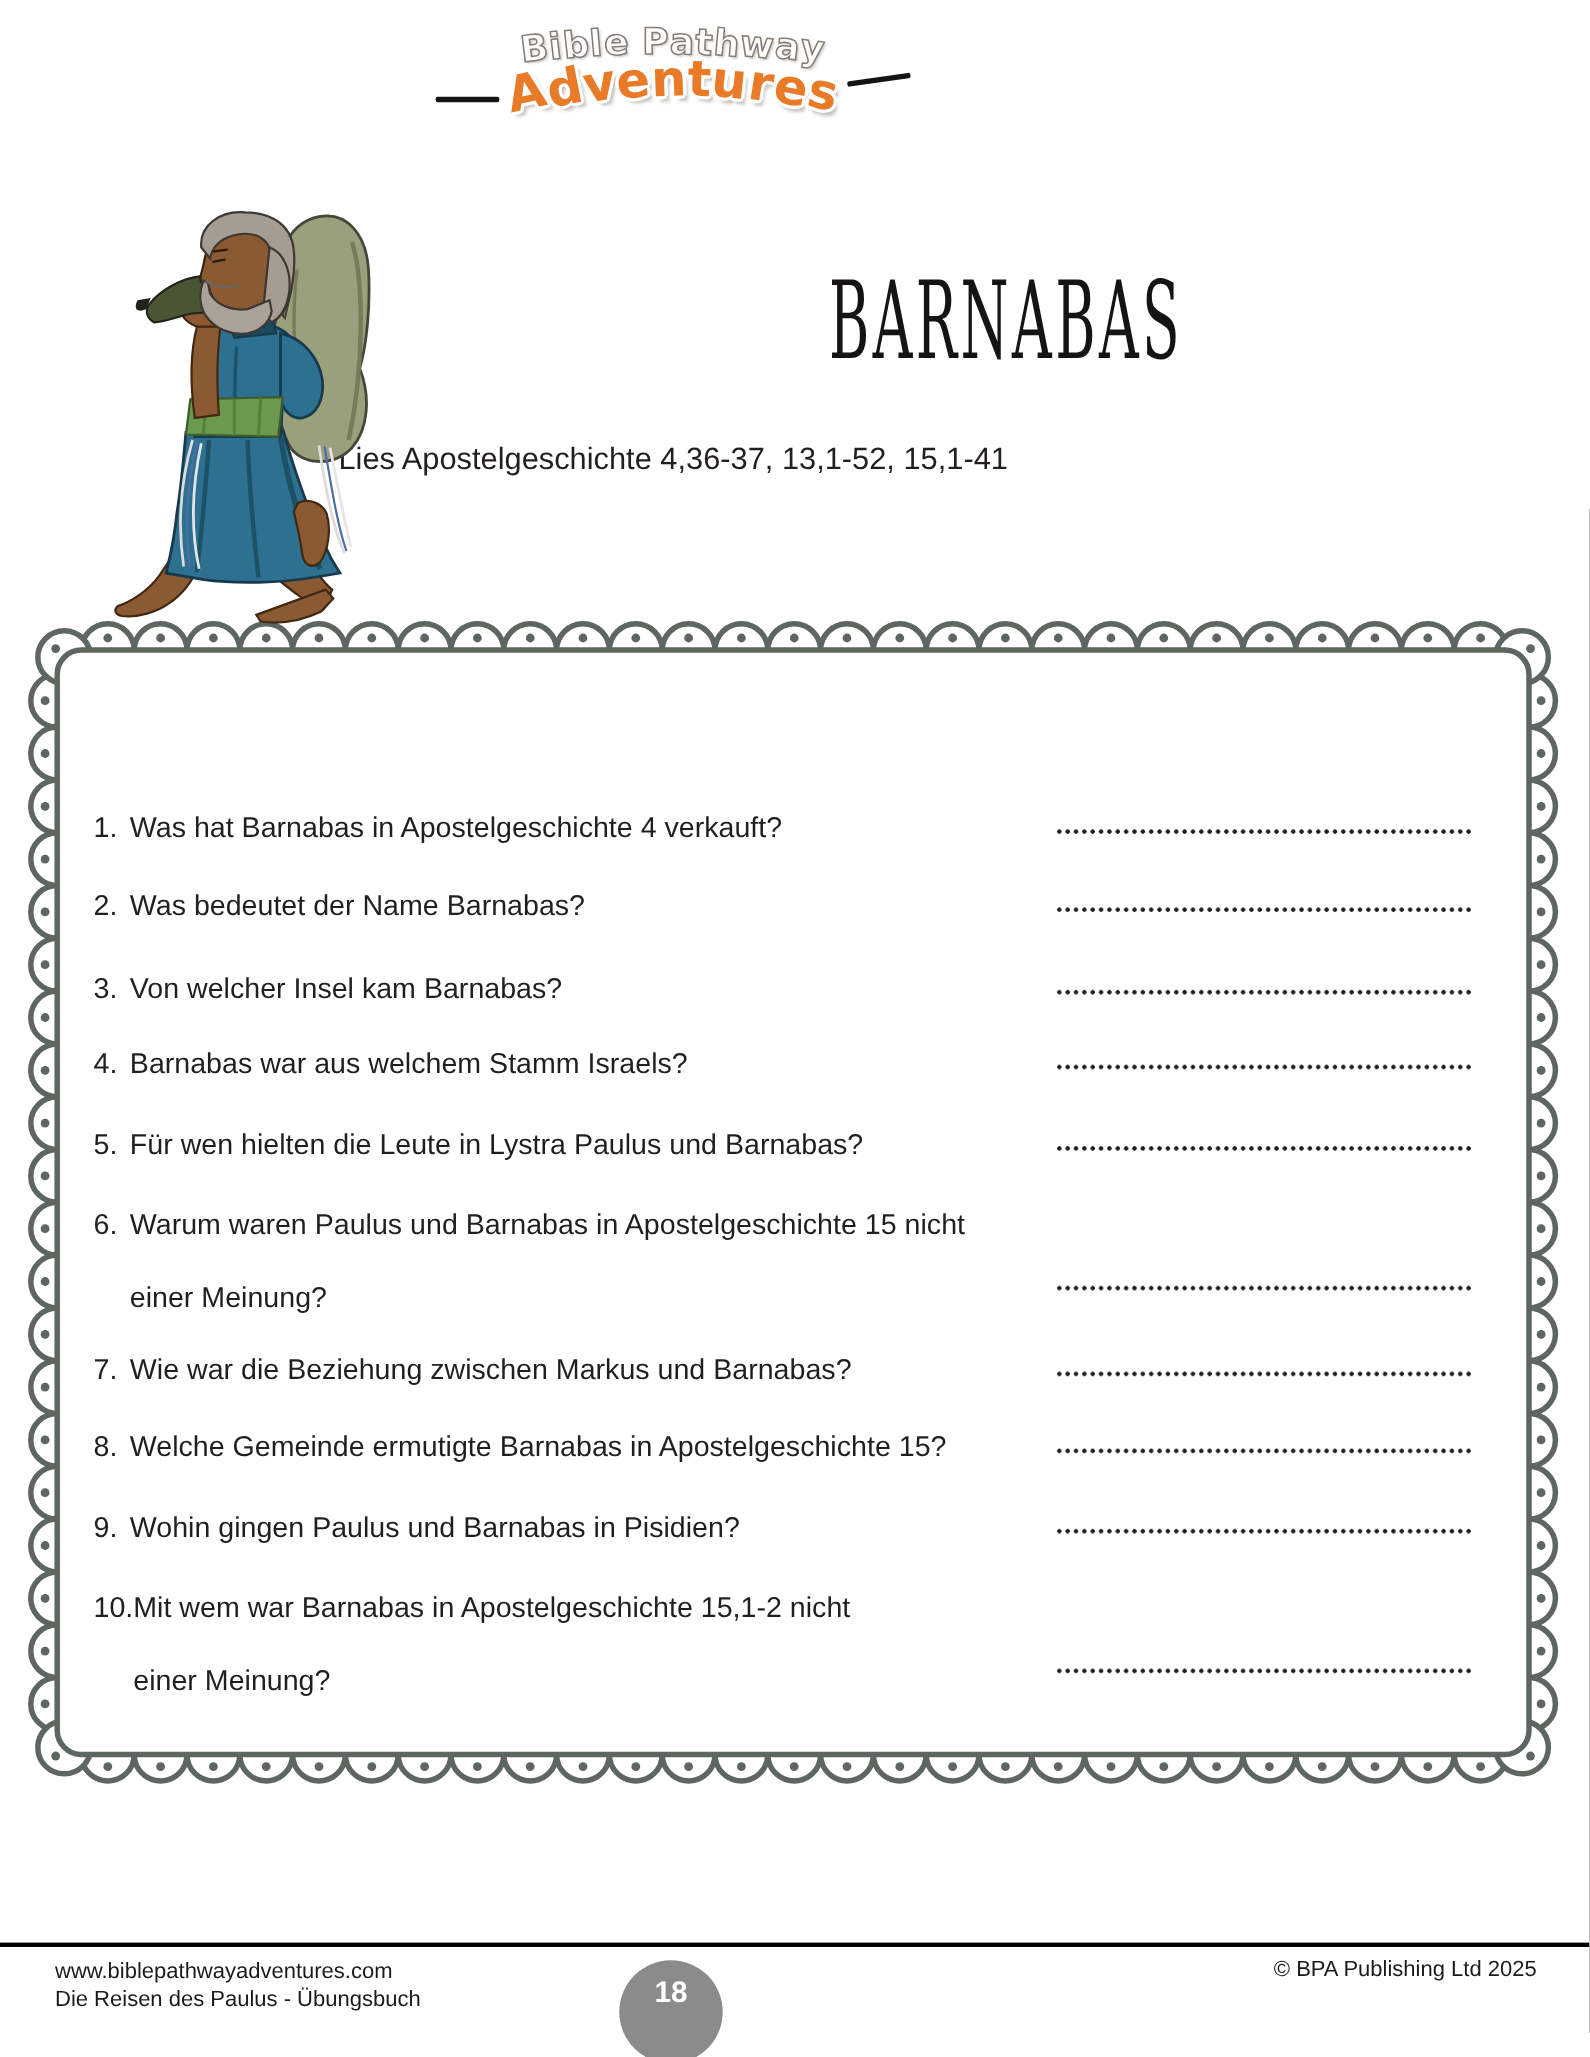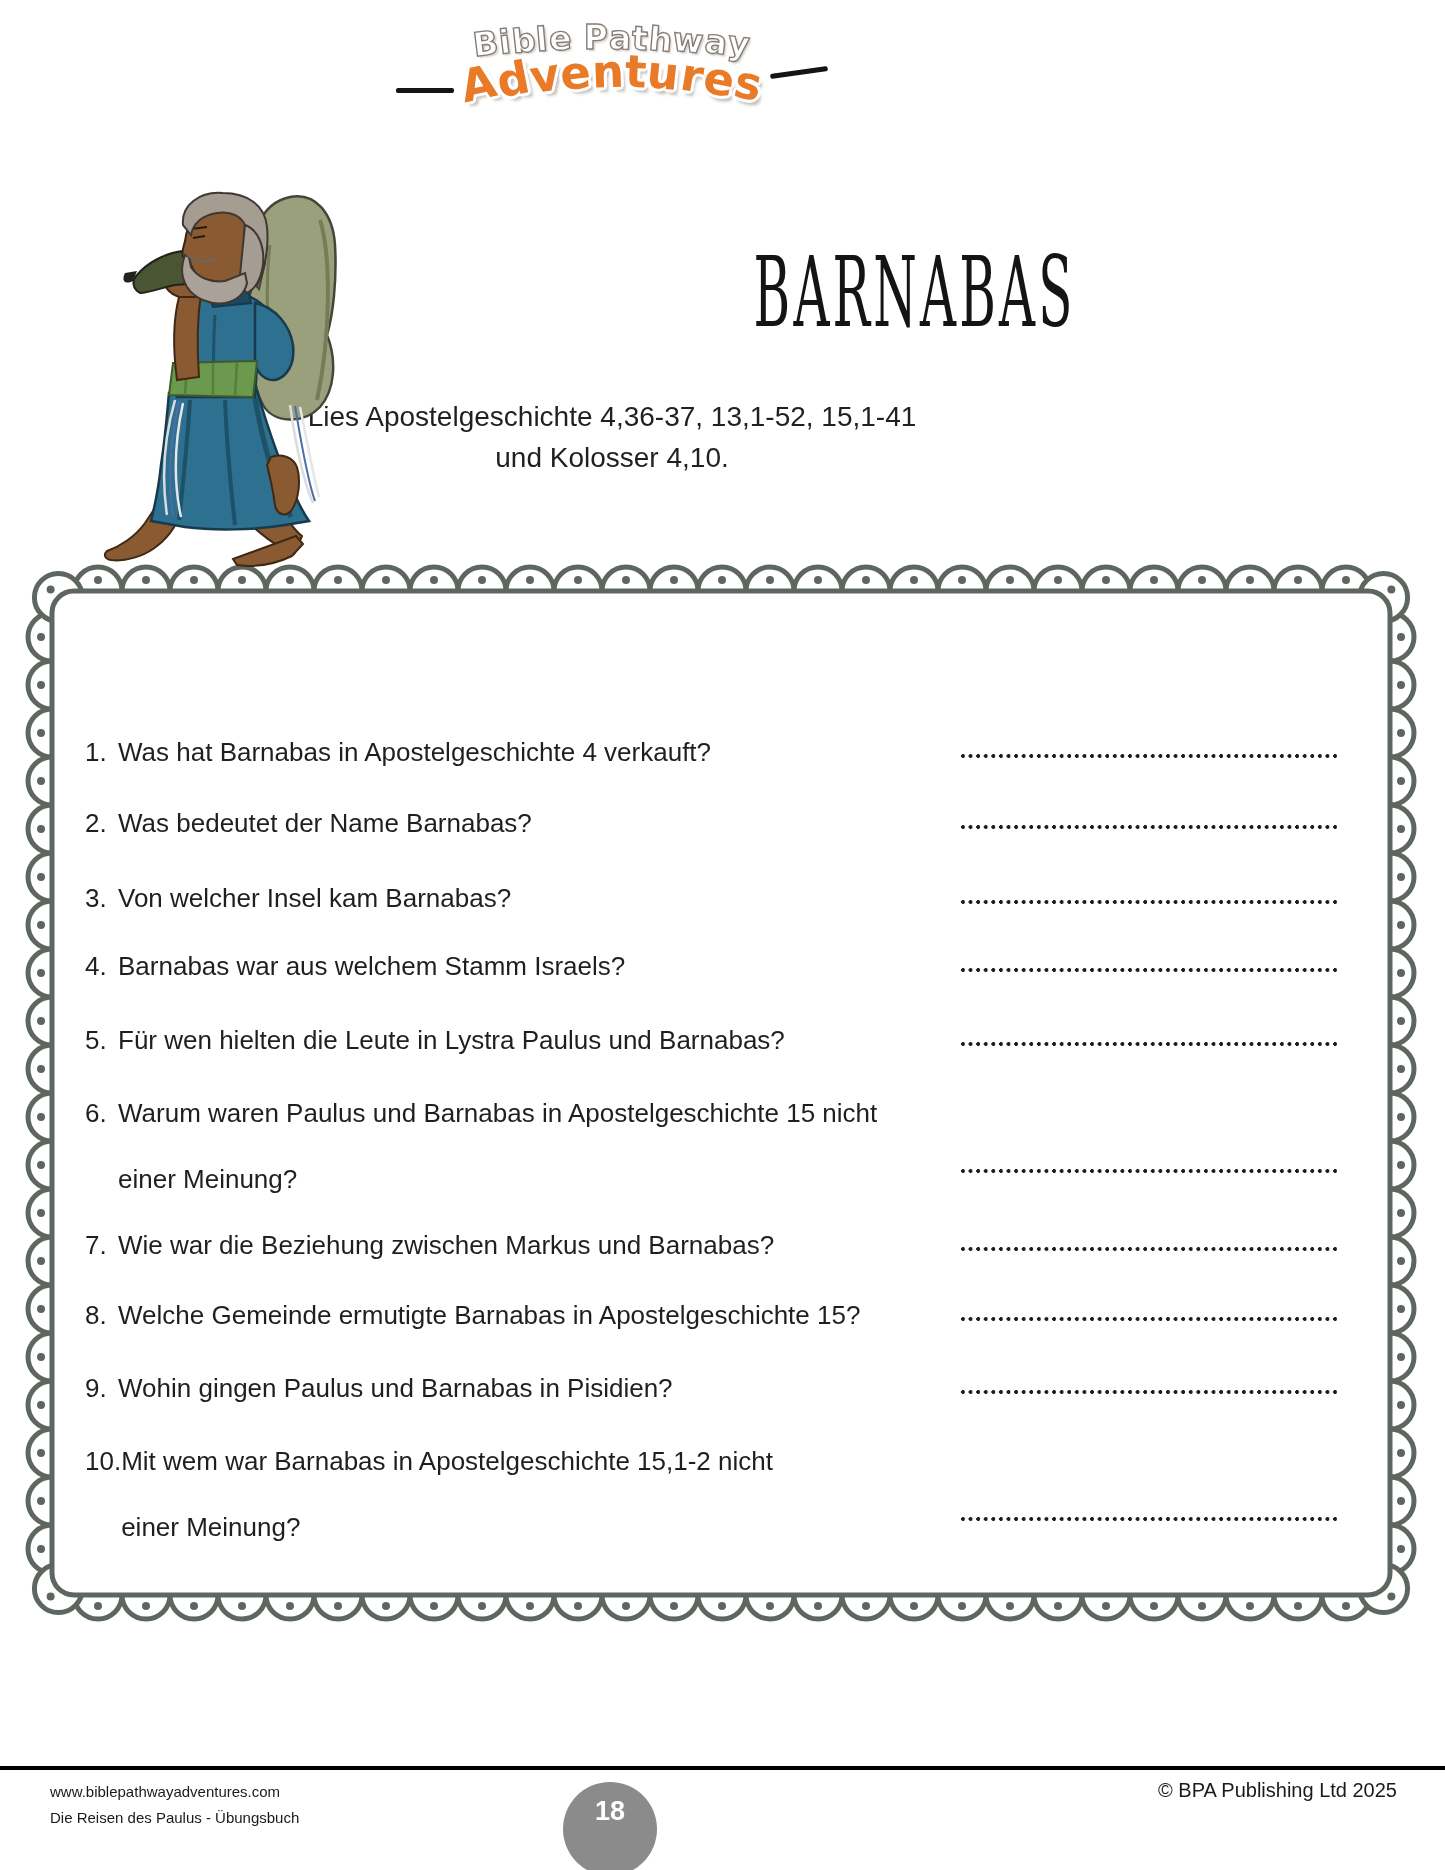--- a/index.html
+++ b/index.html
@@ -38,21 +38,21 @@
   .q .l + .l{margin-top:32px;}
   .dots{position:absolute;left:960px;width:380px;height:6px;z-index:2;
         background-image:radial-gradient(circle at 3px 3px,#1c1c1c 1.7px,rgba(0,0,0,0) 2.2px);
         background-size:7.6px 6px;background-repeat:repeat-x;}
 
   
   .figure{position:absolute;left:95px;top:185px;z-index:5;}
 
   
   .footer-line{position:absolute;left:0;top:1766px;width:1445px;height:4px;background:#000;}
-  .footer-left{position:absolute;left:50px;top:1779px;font-size:15px;line-height:26px;color:#1a1a1a;}
+  .footer-left{position:absolute;left:50px;top:1779px;font-size:20px;line-height:26px;color:#1a1a1a;}
   .footer-right{position:absolute;right:48px;top:1779px;font-size:20px;color:#1a1a1a;}
   .page-badge{position:absolute;left:563px;top:1782px;width:94px;height:94px;border-radius:50%;
               background:#8b8b8b;text-align:center;box-sizing:border-box;padding-top:14px;
               font-size:27px;font-weight:bold;color:#ffffff;}
 </style>
 </head>
 <body>
 
 <div class="page">
 
@@ -62,21 +62,20 @@
     <div class="dash dash-left"></div>
     <div class="dash dash-right"></div>
   </div>
 
   <div class="title-wrap">
     <span class="title-text">BARNABAS</span>
   </div>
 
   <div class="intro">
     <div>Lies Apostelgeschichte 4,36-37, 13,1-52, 15,1-41</div>
-    <div>und Kolosser 4,10.</div>
   </div>
 
   <svg class="box-svg" id="scallop-svg" width="1412" height="1085" viewBox="0 0 1412 1085">
       <g>
         <circle cx="78" cy="33" r="24" fill="#fff" stroke="#5d675f" stroke-width="5"></circle>
         <circle cx="78" cy="1037" r="24" fill="#fff" stroke="#5d675f" stroke-width="5"></circle>
         <circle cx="126" cy="33" r="24" fill="#fff" stroke="#5d675f" stroke-width="5"></circle>
         <circle cx="126" cy="1037" r="24" fill="#fff" stroke="#5d675f" stroke-width="5"></circle>
         <circle cx="174" cy="33" r="24" fill="#fff" stroke="#5d675f" stroke-width="5"></circle>
         <circle cx="174" cy="1037" r="24" fill="#fff" stroke="#5d675f" stroke-width="5"></circle>

